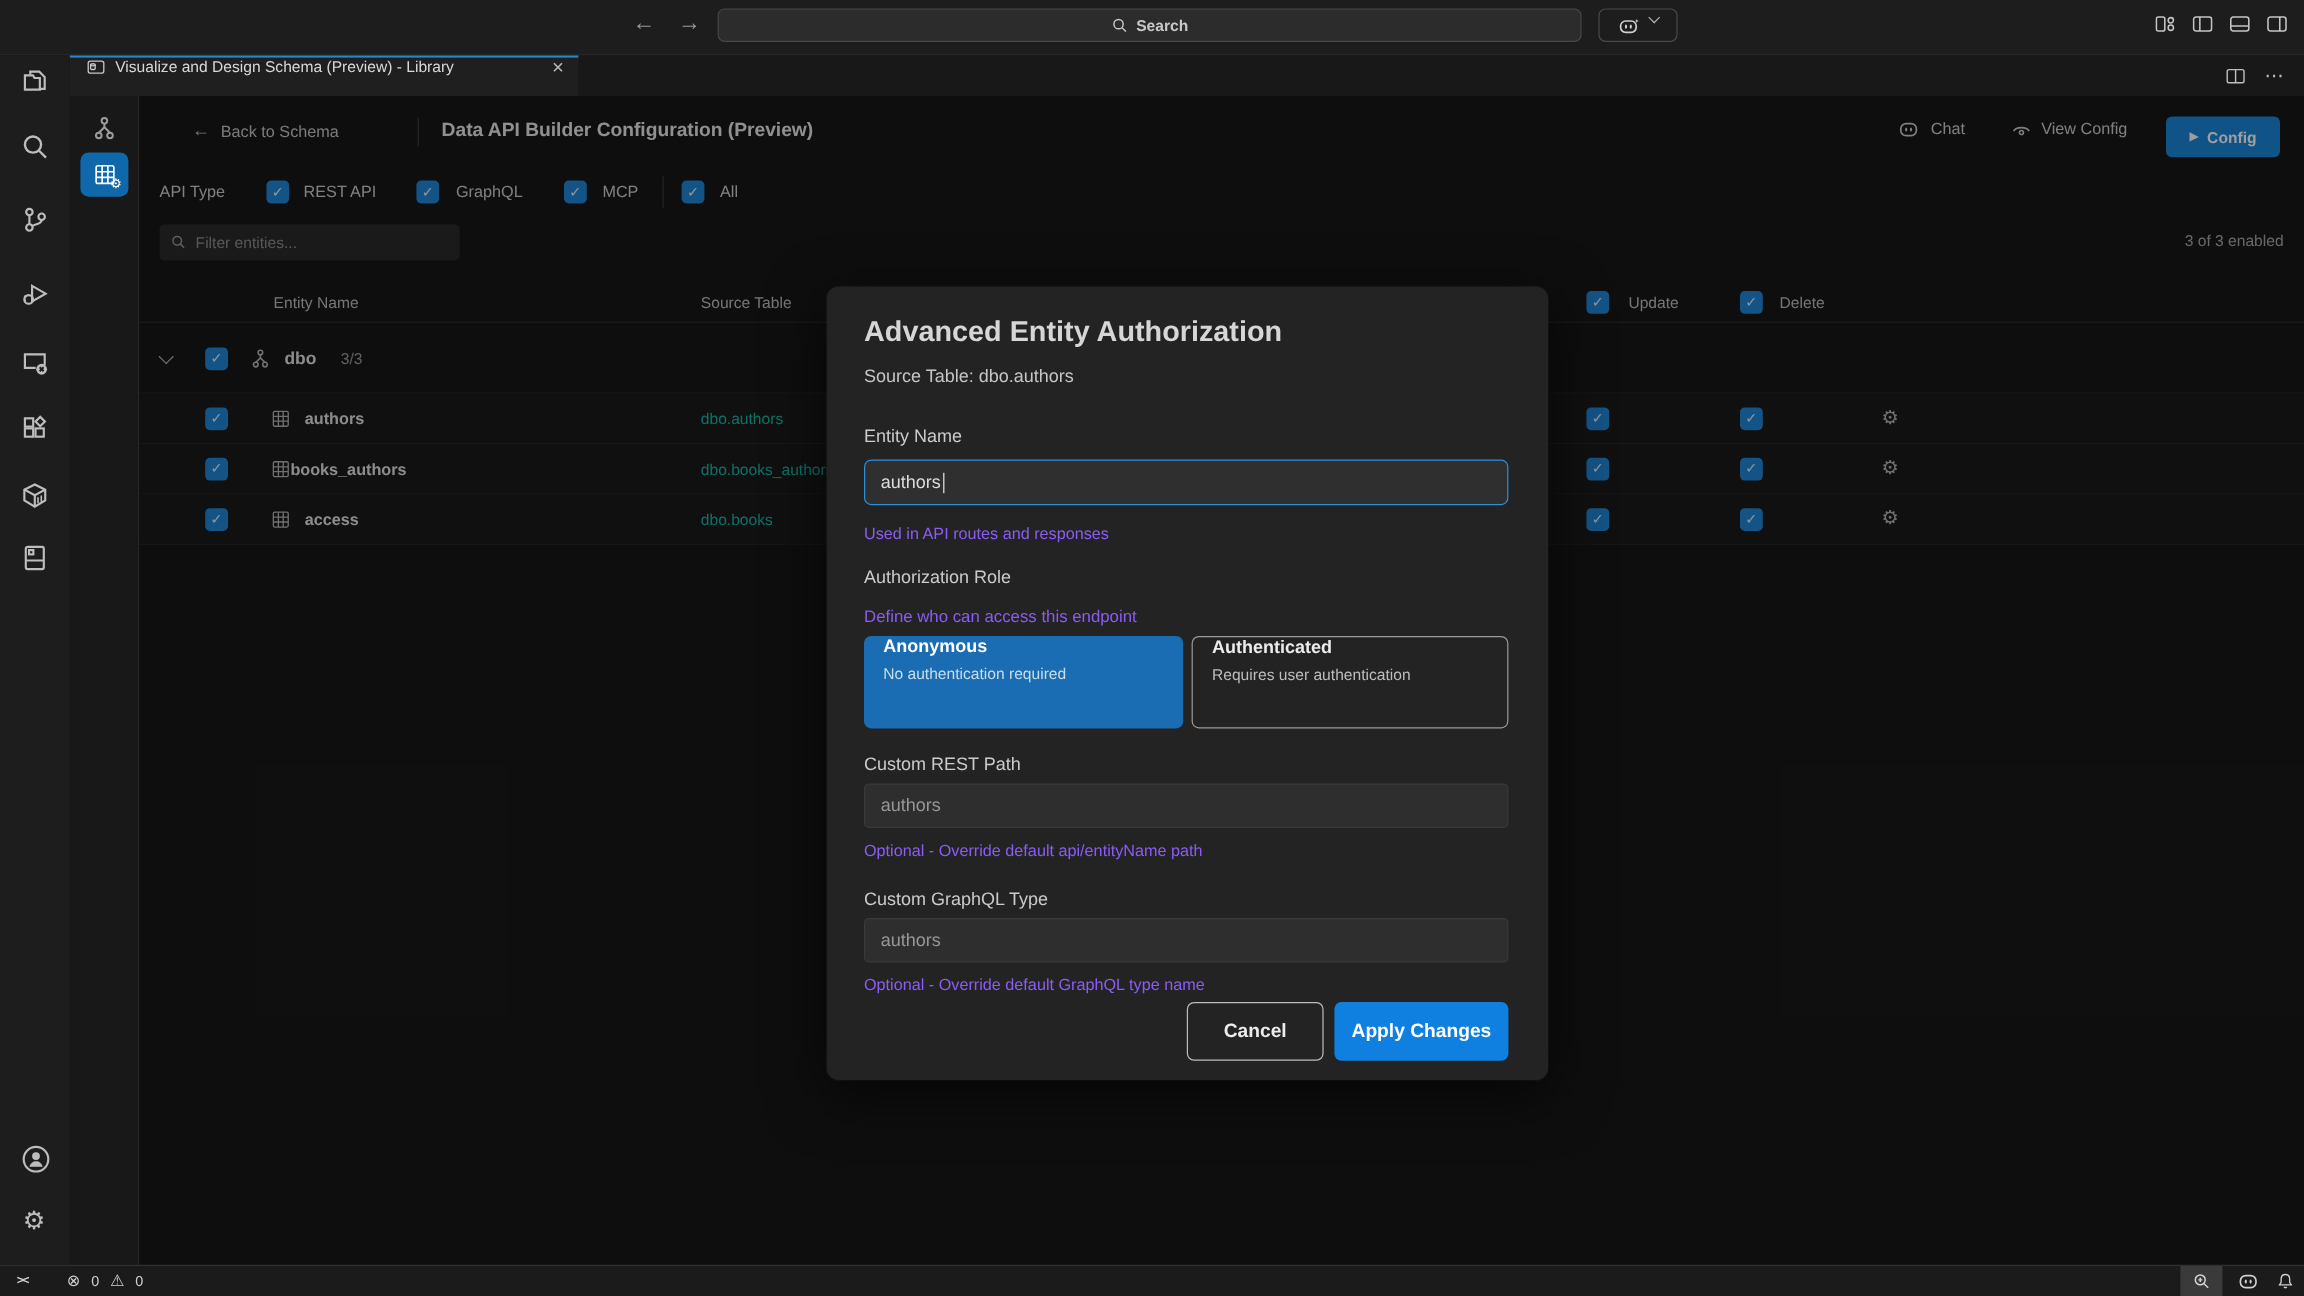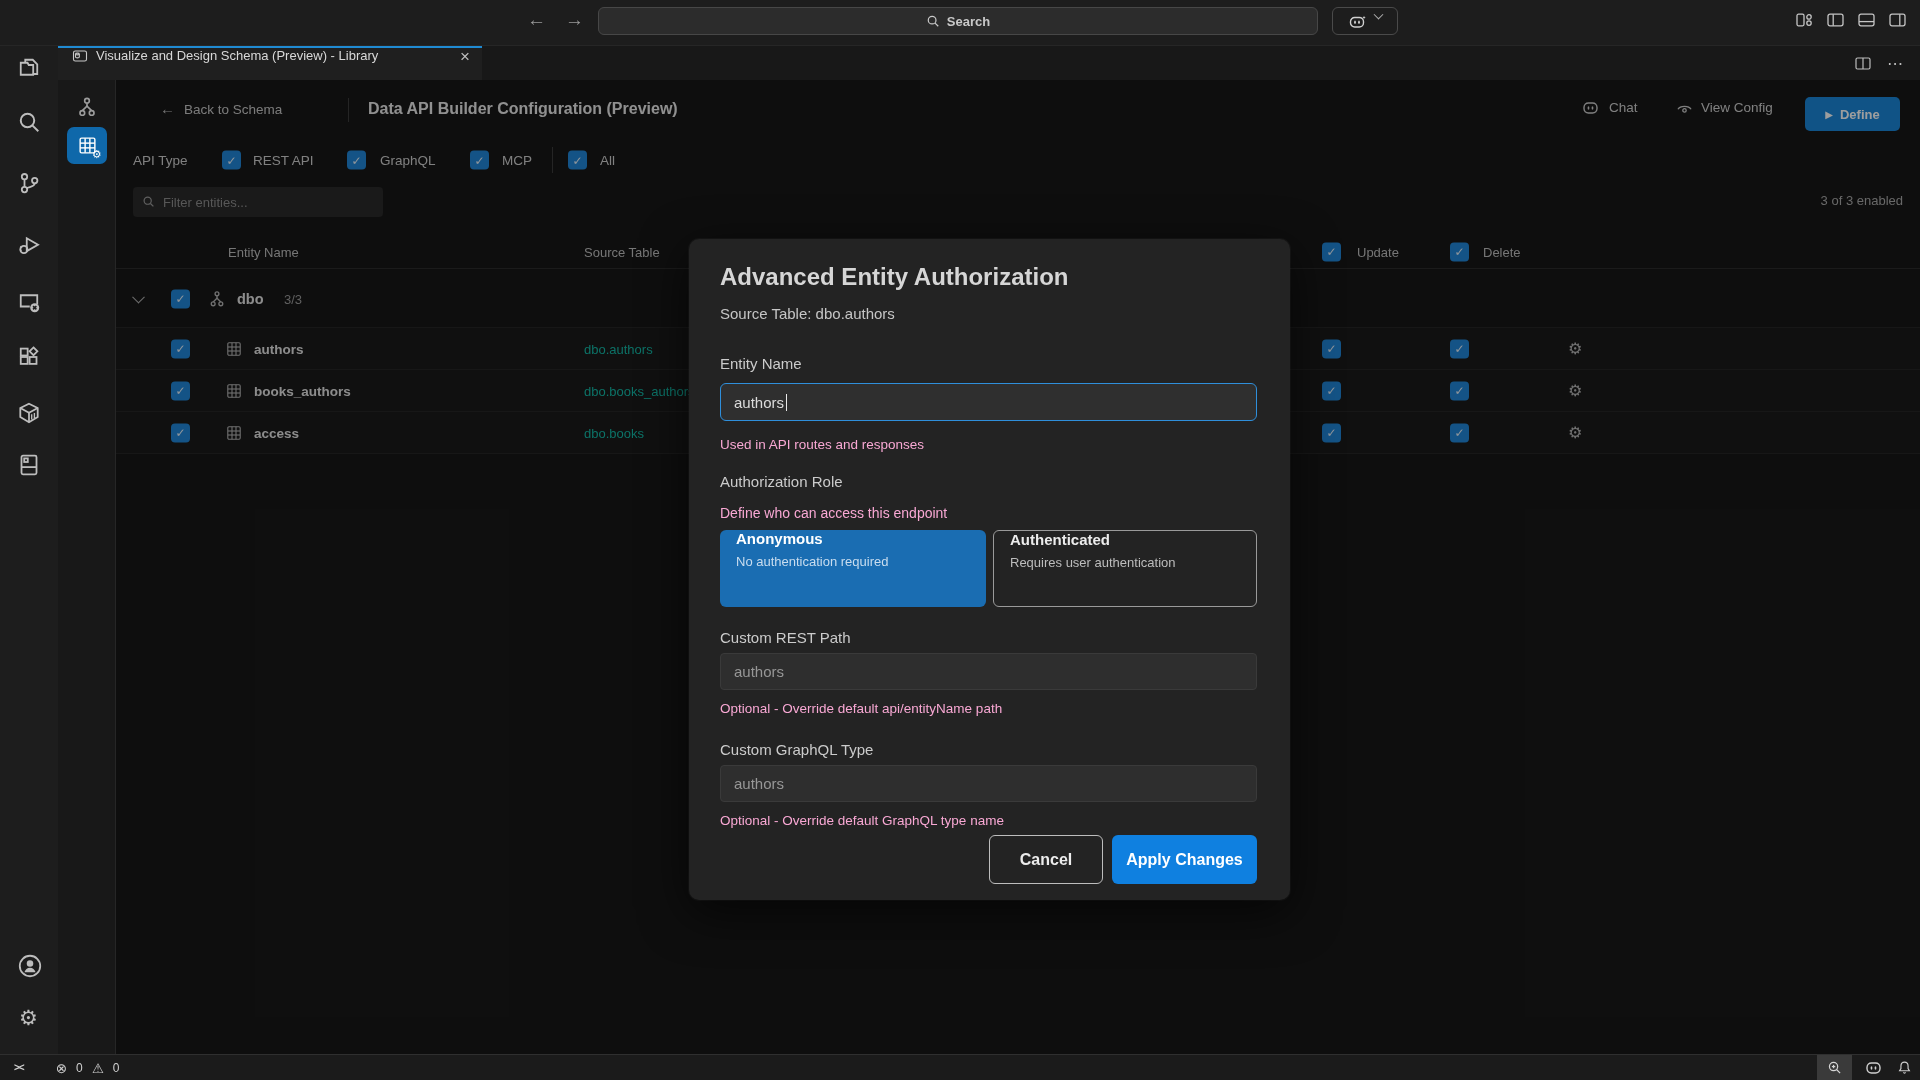--- a/index.html
+++ b/index.html
@@ -81,21 +81,21 @@
   .esrc { font-size:13px; color:#14b8a6; }
   .gear { font-size:16px; color:#b5b5b5; line-height:1; }
 
   
   .modal { position:absolute; left:689px; top:239px; width:601px; height:661px; background:#232323; border-radius:10px; z-index:10;
            box-shadow:0 12px 48px rgba(0,0,0,0.65), 0 0 0 1px rgba(255,255,255,0.04); }
   .modal > * { position:absolute; left:31px; }
   .m-title { top:24px; font-size:24px; font-weight:700; color:#d6d6d6; }
   .m-source { top:66px; font-size:15px; color:#c6c6c6; }
   .m-label { font-size:15px; color:#cbcbcb; }
-  .m-help { font-size:13.5px; color:#f9a8d4; }
+  .m-help { font-size:13.5px; color:#8b5cf6; }
   .m-input-entity { top:144px; width:537px; height:38px; background:#2f2f2f; border:1.5px solid #2f8fdb; border-radius:6px;
                     display:flex; align-items:center; padding-left:13px; font-size:15px; color:#dcdcdc; }
   .caret { display:inline-block; width:1px; height:17px; background:#e8e8e8; margin-left:2px; }
   .m-input { width:537px; height:37px; background:#2e2e2e; border:1px solid #3a3a3a; border-radius:4px; color:#dcdcdc;
              font-size:15px; padding:0 13px; outline:none; font-family:inherit; }
   .m-input::placeholder { color:#979797; }
   .auth-card { top:291px; height:77px; border-radius:6px; padding:0 16px; }
   .auth-card .t { font-size:15px; font-weight:700; }
   .auth-card .s { font-size:13px; margin-top:7px; }
   .card-anon { left:31px; width:266px; background:var(--card-blue,#1a6db2); }
@@ -273,21 +273,21 @@
     </div>
     <div class="viewcfg-btn">
       <svg width="17" height="14" viewBox="0 0 16 14" fill="none" stroke="#cfcfcf" stroke-width="1.3">
         <path d="M1.5 8.2C3.6 4.4 12.4 4.4 14.5 8.2"></path>
           <circle cx="8" cy="9.4" r="1.7"></circle>
       </svg>
       <span>View Config</span>
     </div>
     <div class="deploy-btn">
       <span class="deploy-play">▶</span>
-      <span>Define</span>
+      <span>Config</span>
     </div>
 
     <div class="api-row">
       <span class="api-label">API Type</span>
       <span class="cb" style="left:106px">
           <span>✓</span>
         </span>
       <span class="api-opt-label" style="left:137px">REST API</span>
       <span class="cb" style="left:231px">
           <span>✓</span>
@@ -366,21 +366,21 @@
       <span class="cb" style="left:55px">
           <span>✓</span>
         </span>
       <svg style="left:110px" width="16" height="16" viewBox="0 0 16 16" fill="none" stroke="#b5b5b5" stroke-width="1.1">
         <rect x="1.8" y="1.8" width="12.4" height="12.4" rx="1.2"></rect>
           <line x1="1.8" y1="6" x2="14.2" y2="6"></line>
           <line x1="1.8" y1="10" x2="14.2" y2="10"></line>
           <line x1="6" y1="1.8" x2="6" y2="14.2"></line>
           <line x1="10" y1="1.8" x2="10" y2="14.2"></line>
       </svg>
-      <span class="ename" style="left:138px">books_authors</span>
+      <span class="ename" style="left:126px">books_authors</span>
       <span class="esrc" style="left:468px">dbo.books_authors</span>
       <span class="cb" style="left:1206px">
           <span>✓</span>
         </span>
       <span class="cb" style="left:1334px">
           <span>✓</span>
         </span>
       <span class="gear" style="left:1452px">⚙</span>
     </div>
 

